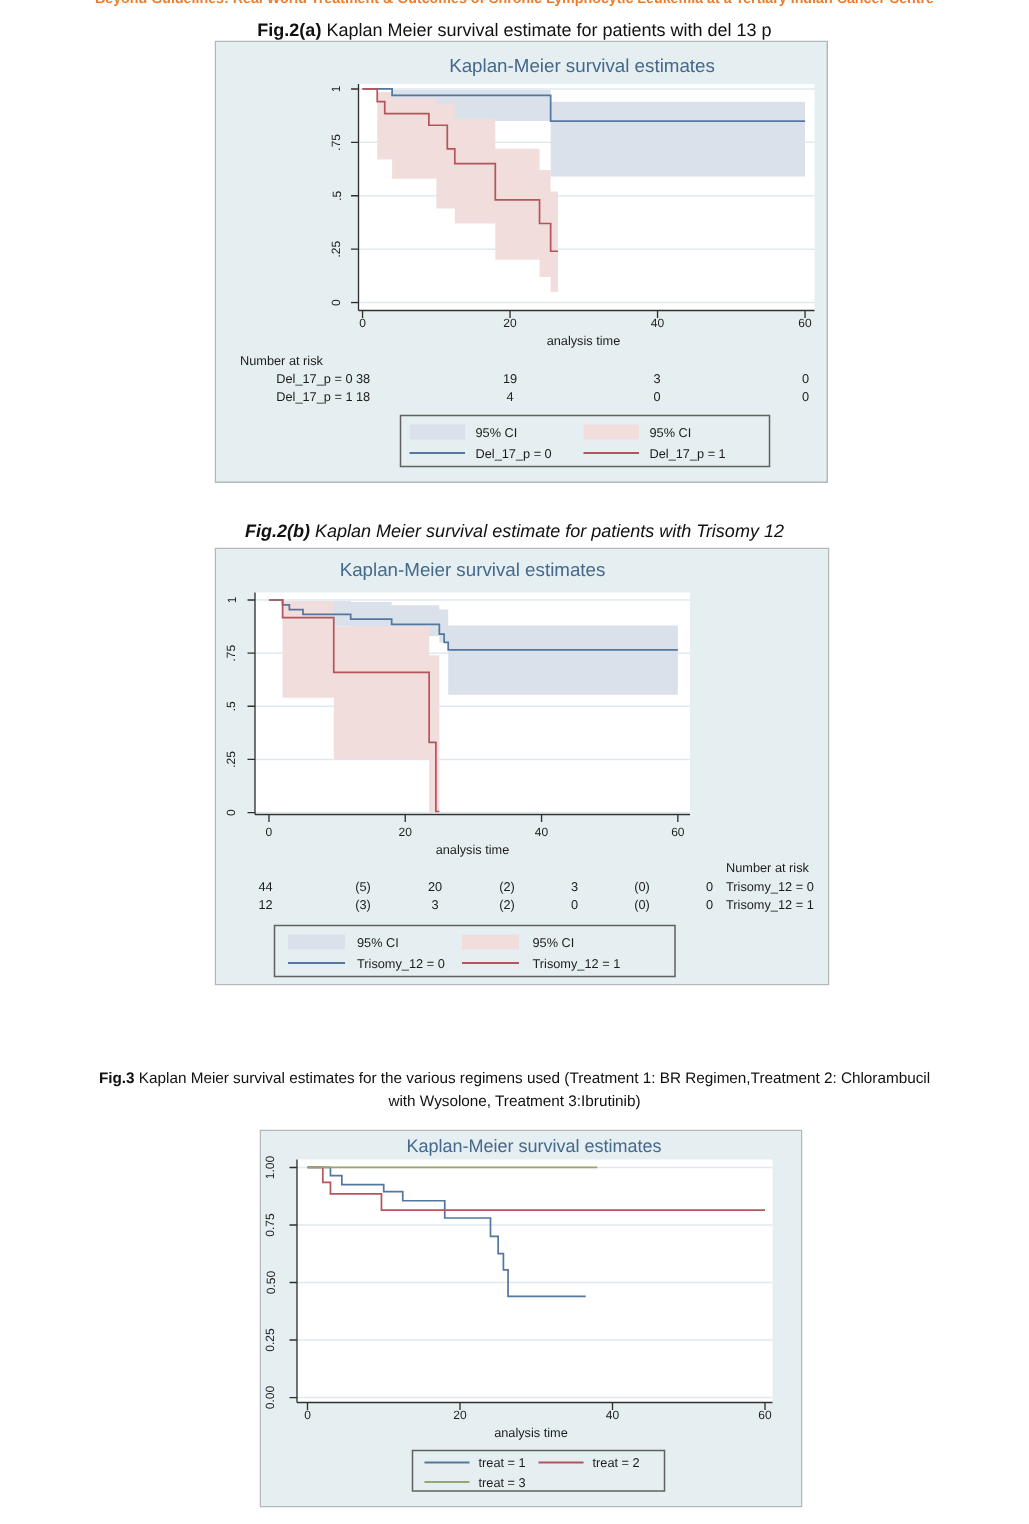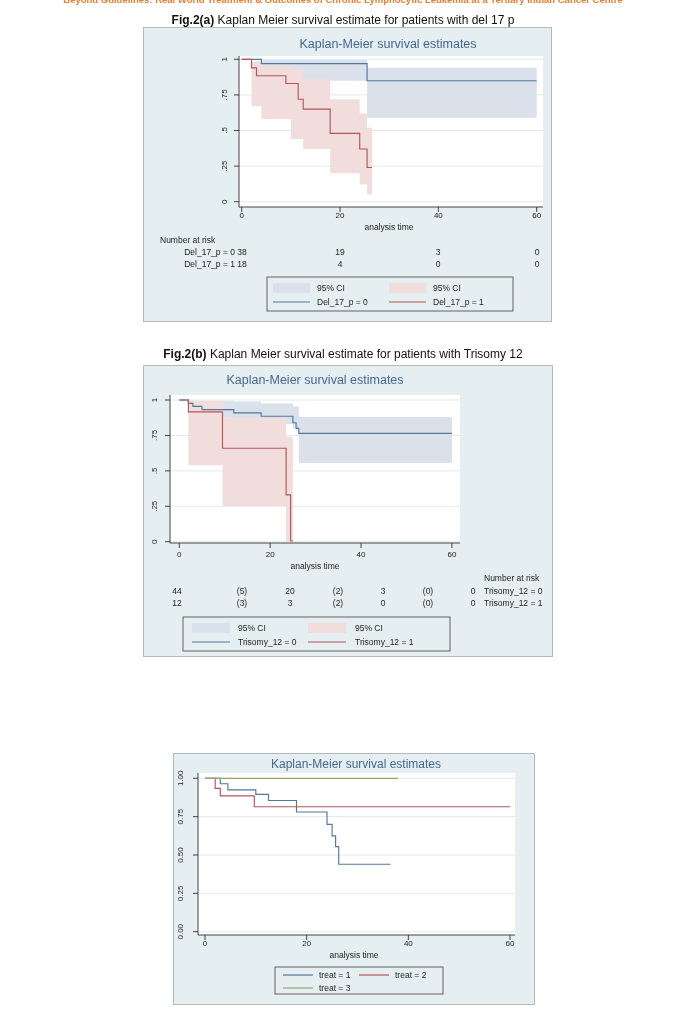--- a/index.html
+++ b/index.html
@@ -3,37 +3,37 @@
 <meta charset="utf-8">
 <style>
   html,body{margin:0;padding:0;background:#ffffff;}
   .page{position:relative;width:686px;height:1016px;background:#ffffff;overflow:hidden;
         font-family:"Liberation Sans",sans-serif;}
   .running-header-clip{position:absolute;top:0;left:0;right:0;height:6px;overflow:hidden;text-align:center;}
   .running-header-text{display:block;margin-top:-6px;font-size:9.5px;font-weight:bold;color:#ed7d2b;white-space:nowrap;}
   .caption{position:absolute;left:0;right:0;text-align:center;color:#111;font-size:12px;line-height:14px;}
   .cap-bold{font-weight:bold;text-align:center;}
   .cap2a{top:13px;}
-  .cap2b{top:347px;}
+  .cap2b{top:347px;font-style:italic;}
   .cap3{top:712px;left:63px;right:63px;font-size:10.2px;line-height:15px;}
   .paragraph{position:absolute;top:686px;left:3px;right:3px;font-size:10.6px;color:#111;text-align:left;}
   .figure{position:absolute;}
   svg text{font-family:"Liberation Sans",sans-serif;}
 </style>
 </head>
 <body>
 
 <div class="page">
 
   <div class="running-header-clip">
     <span class="running-header-text" style="color: rgb(237, 125, 43);">Beyond Guidelines: Real World Treatment &amp; Outcomes of Chronic Lymphocytic Leukemia at a Tertiary Indian Cancer Centre</span>
   </div>
 
   <div class="caption cap2a">
-    <span class="cap-bold">Fig.2(a)</span><span> Kaplan Meier survival estimate for patients with del 17 p</span>
+    <span class="cap-bold">Fig.2(a)</span><span> Kaplan Meier survival estimate for patients with del 13 p</span>
   </div>
 
   <div class="figure" id="fig2a" style="left: 143px; top: 27px; width: 409px; height: 295px;"><svg width="409" height="295" viewBox="0 0 409 295">
         <rect x="0.5" y="0.5" width="408" height="294" fill="#e5eef0" stroke="#b3b9ba" stroke-width="1"></rect>
         <text x="245" y="21" fill="#44688e" font-size="12.5" text-anchor="middle">Kaplan-Meier survival estimates</text>
         <rect x="96" y="29" width="304" height="151" fill="#ffffff"></rect>
         <line x1="96" x2="400" y1="32.30000000000001" y2="32.30000000000001" stroke="#dfeaee" stroke-width="1"></line>
         <line x1="96" x2="400" y1="67.9" y2="67.9" stroke="#dfeaee" stroke-width="1"></line>
         <line x1="96" x2="400" y1="103.5" y2="103.5" stroke="#dfeaee" stroke-width="1"></line>
         <line x1="96" x2="400" y1="139.1" y2="139.1" stroke="#dfeaee" stroke-width="1"></line>
@@ -145,20 +145,23 @@
         <text x="95" y="266" fill="#1d1d1d" font-size="8.5">95% CI</text>
         <rect x="165" y="258" width="38" height="10" fill="#f2dddd"></rect>
         <text x="212" y="266" fill="#1d1d1d" font-size="8.5">95% CI</text>
         <line x1="49" x2="87" y1="277" y2="277" stroke="#53779e" stroke-width="1.2"></line>
         <text x="95" y="280" fill="#1d1d1d" font-size="8.5">Trisomy_12 = 0</text>
         <line x1="165" x2="203" y1="277" y2="277" stroke="#b4555c" stroke-width="1.2"></line>
         <text x="212" y="280" fill="#1d1d1d" font-size="8.5">Trisomy_12 = 1</text>
       </svg></div>
 
 
+  <div class="caption cap3">
+    <span class="cap-bold">Fig.3</span><span> Kaplan Meier survival estimates for the various regimens used (Treatment 1: BR Regimen,Treatment 2: Chlorambucil with Wysolone, Treatment 3:Ibrutinib)</span>
+  </div>
 
   <div class="figure" id="fig3" style="left: 173px; top: 753px; width: 362px; height: 252px;"><svg width="362" height="252" viewBox="0 0 362 252">
         <rect x="0.5" y="0.5" width="361" height="251" fill="#e5eef0" stroke="#b3b9ba" stroke-width="1"></rect>
         <text x="183" y="15" fill="#44688e" font-size="12" text-anchor="middle">Kaplan-Meier survival estimates</text>
         <rect x="25" y="20" width="317" height="162" fill="#ffffff"></rect>
         <line x1="25" x2="342" y1="25.30000000000001" y2="25.30000000000001" stroke="#dfeaee" stroke-width="1"></line>
         <line x1="25" x2="342" y1="63.650000000000006" y2="63.650000000000006" stroke="#dfeaee" stroke-width="1"></line>
         <line x1="25" x2="342" y1="102" y2="102" stroke="#dfeaee" stroke-width="1"></line>
         <line x1="25" x2="342" y1="140.35" y2="140.35" stroke="#dfeaee" stroke-width="1"></line>
         <line x1="25" x2="342" y1="178.7" y2="178.7" stroke="#dfeaee" stroke-width="1"></line>

